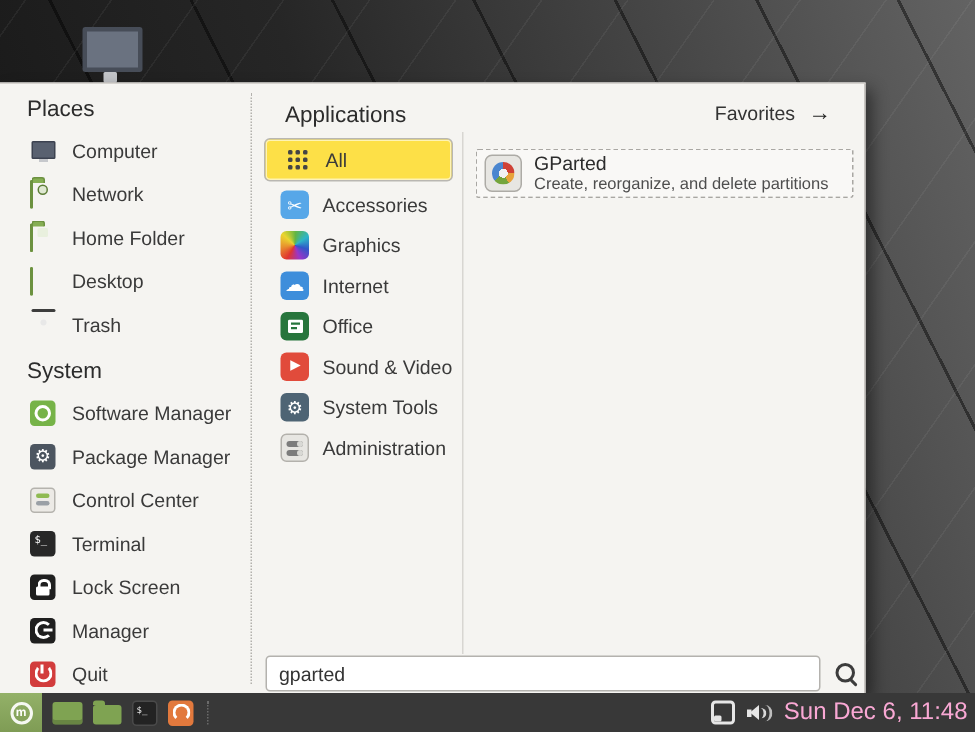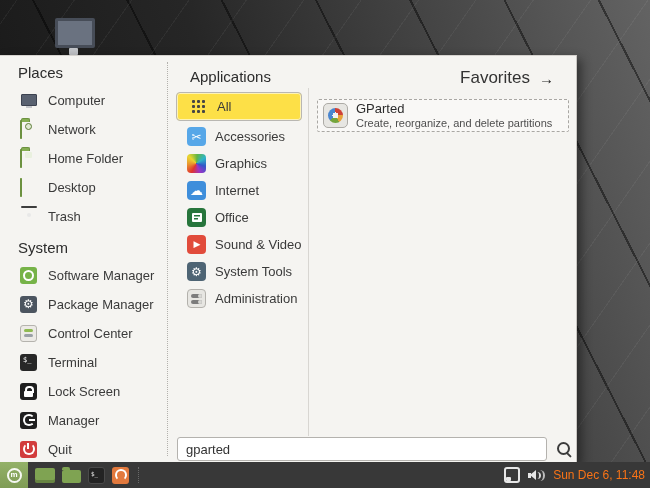--- a/index.html
+++ b/index.html
@@ -101,21 +101,21 @@
   .ic-sound .g{font-size:9px;margin-left:1px;}
   .ic-systools{background:#4e6474;}
   .ic-admin,.ic-prefs{background:#e7e6e2;border:1px solid #b3b1ac;box-sizing:border-box;flex-direction:column;gap:2px;}
   .pill{width:11px;height:4px;border-radius:2px;background:#7c7c7c;position:relative;}
   .pill::after{content:"";position:absolute;right:0;top:0;width:4px;height:4px;border-radius:50%;background:#d9d9d5;}
   .pill.grn{background:#84b350;}
   .pill.grn::after{left:0;right:auto;}
 
   
   .favorites{position:absolute;top:12px;right:22px;display:flex;align-items:center;gap:9px;cursor:default;}
-  .favorites .lbl{font-size:17px;color:#333;}
+  .favorites .lbl{font-size:13px;color:#333;}
   .arrow{font-size:15px;color:#222;line-height:1;}
   .result{position:absolute;left:317px;top:43px;width:252px;height:33px;background:#f9f8f6;
     border:1px dashed #a9a7a3;border-radius:2px;display:flex;align-items:center;gap:8px;padding-left:5px;box-sizing:border-box;}
   .gparted-ic{width:25px;height:25px;background:#e7e6e2;border:1px solid #adaba6;border-radius:5px;
     display:flex;align-items:center;justify-content:center;box-sizing:border-box;}
   .gparted-ic::after{content:"";width:15px;height:15px;border-radius:50%;
     background:radial-gradient(circle at center,#f2f2f2 0 3px,transparent 3px),
       conic-gradient(#cf4136 0 90deg,#e8a33b 90deg 150deg,#74a53c 150deg 230deg,#4a86cf 230deg 360deg);}
   .result .txt{display:flex;flex-direction:column;line-height:1.25;}
   .result .title{font-size:13px;color:#2c2c2c;}
@@ -149,21 +149,21 @@
   .tb-handle{width:2px;height:16px;border-left:1px dotted #6a6a6a;margin-left:9px;}
   .tray{position:absolute;right:5px;top:0;height:26px;display:flex;align-items:center;gap:8px;}
   .tray-win{width:12px;height:12px;border:2px solid #e6e6e6;border-radius:3px;position:relative;cursor:pointer;}
   .tray-win::after{content:"";position:absolute;left:0;bottom:0;width:5px;height:4px;background:#e6e6e6;border-radius:1px;}
   .tray-vol{position:relative;width:17px;height:13px;cursor:pointer;}
   .tray-vol .bx{position:absolute;left:0;top:4px;width:3px;height:5px;background:#e6e6e6;}
   .tray-vol .cn{position:absolute;left:2px;top:1px;border-top:5.5px solid transparent;border-bottom:5.5px solid transparent;
     border-right:6px solid #e6e6e6;}
   .tray-vol .w1{position:absolute;left:5px;top:3px;width:6px;height:7px;border:solid #d9d9d9;border-width:0 2px 0 0;border-radius:50%;}
   .tray-vol .w2{position:absolute;left:7px;top:1px;width:8px;height:11px;border:solid #bdbdbd;border-width:0 2px 0 0;border-radius:50%;}
-  .clock{font-size:12px;color:#f97316;white-space:nowrap;cursor:default;}
+  .clock{font-size:16px;color:#f9a8d4;white-space:nowrap;cursor:default;}
 </style>
 </head>
 <body>
 
 <div class="screen">
 
   <div class="desktop">
     <div class="pc-icon">
       <div class="mon"></div>
       <div class="stand"></div>

